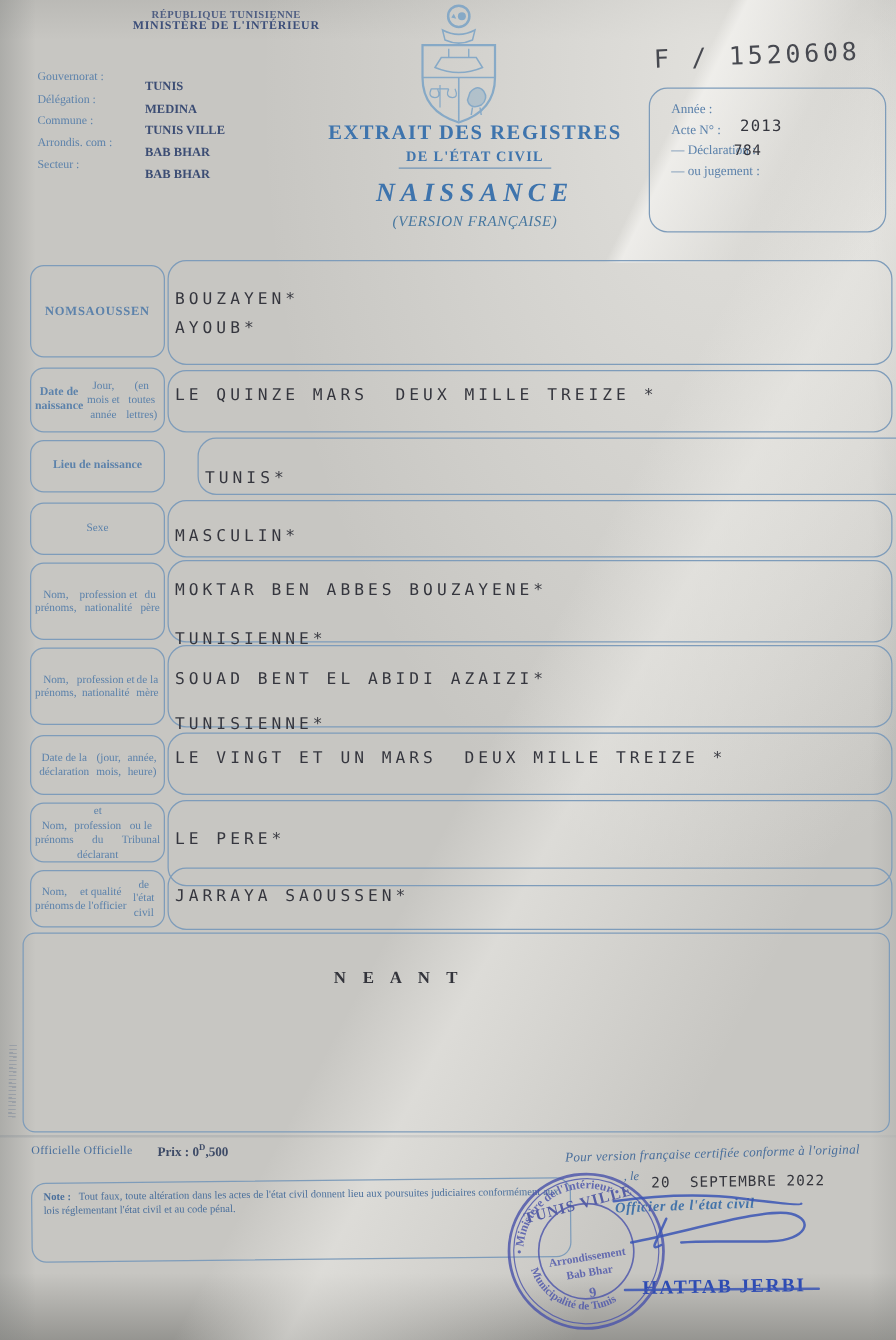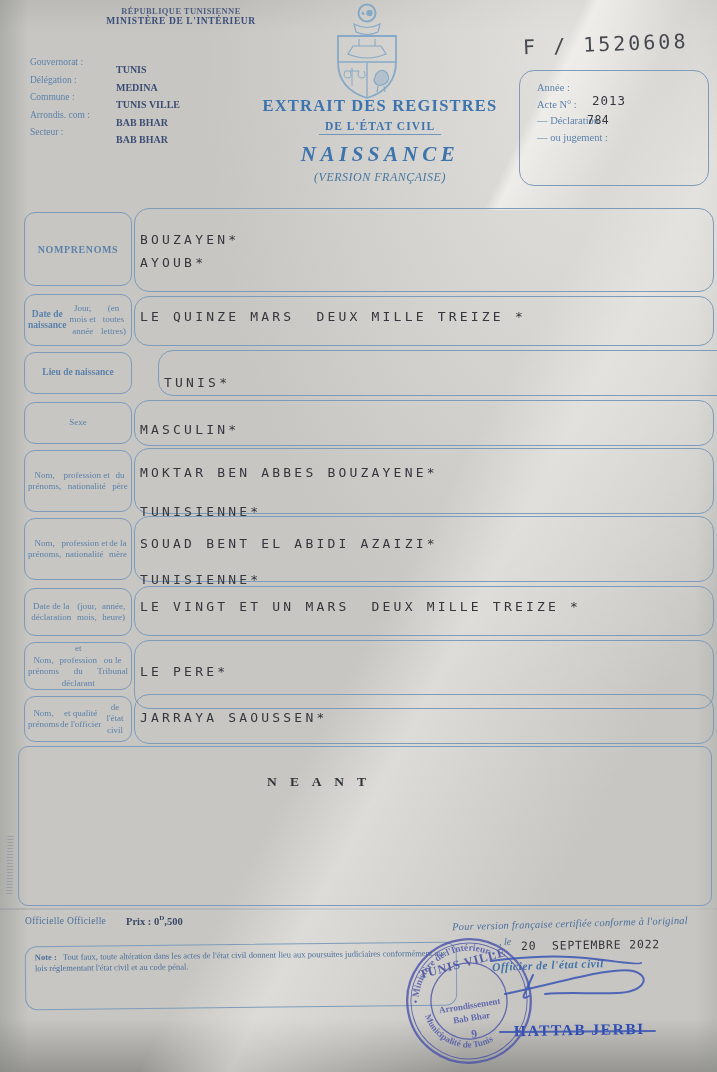--- a/index.html
+++ b/index.html
@@ -171,21 +171,21 @@
     <div class="rel">
       <span>— Déclaration :</span>
       <span class="typed acte-num">784</span>
     </div>
     <div>— ou jugement :</div>
   </div>
 
   <div class="row row-1">
     <div class="lbox r1l">
       <span class="lab-line">NOM</span>
-      <span class="lab-line">PRENOMS</span>
+      <span class="lab-line">SAOUSSEN</span>
     </div>
     <div class="vbox r1v">
       <span class="vline l1">BOUZAYEN*</span>
       <span class="vline l2">AYOUB*</span>
     </div>
   </div>
 
   <div class="row row-2">
     <div class="lbox r2l">
       <span class="lab-line">Date de naissance</span>

